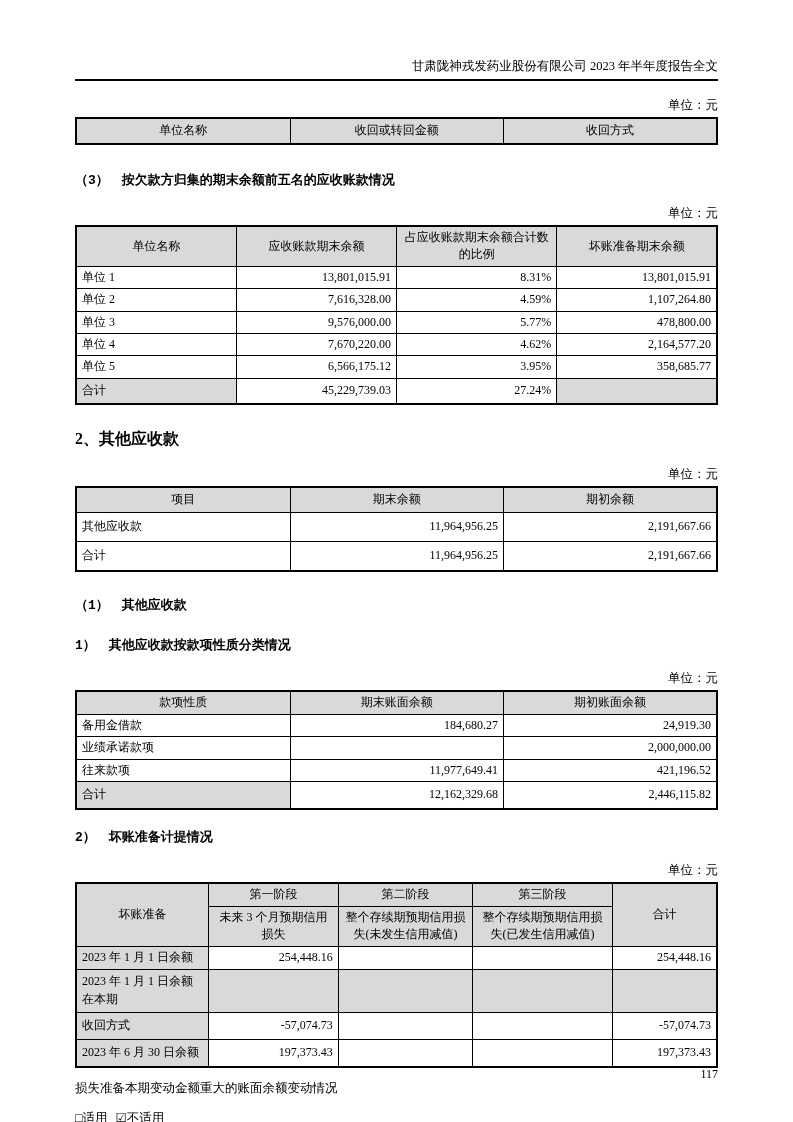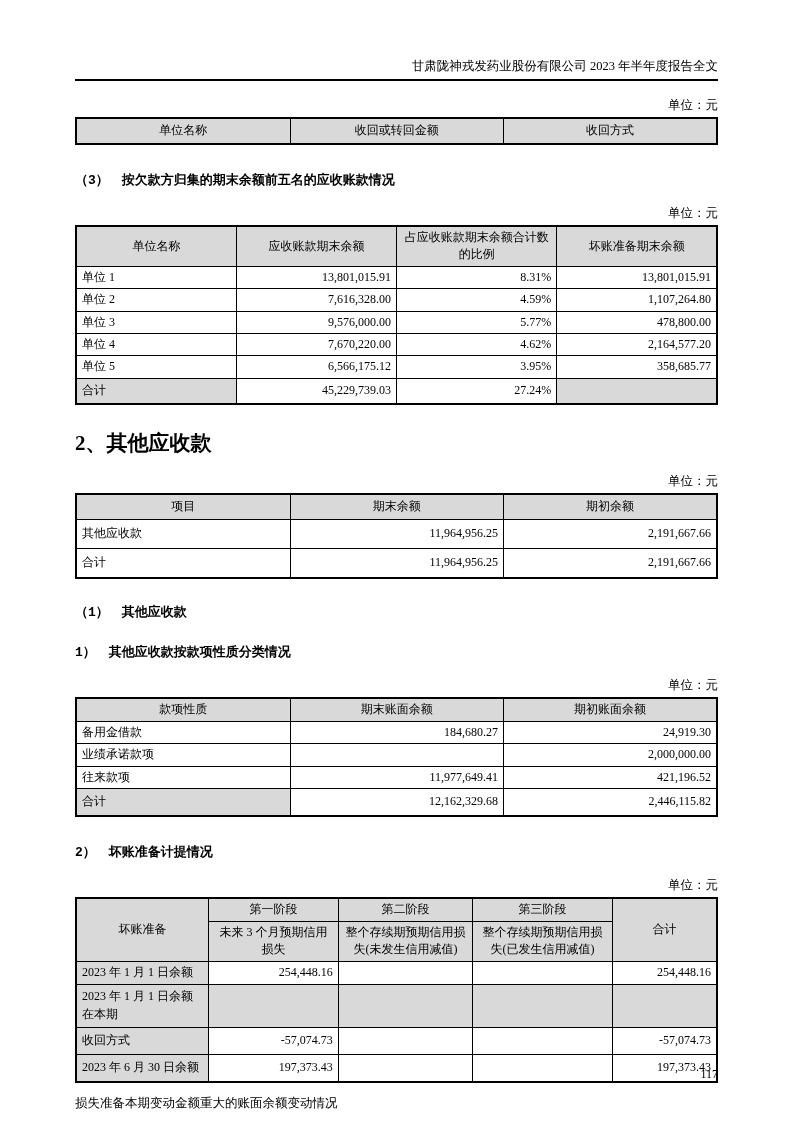--- a/index.html
+++ b/index.html
@@ -47,21 +47,21 @@
   td.num{text-align:right;}
   td.gray{background:#d9d9d9;}
   .h-sub{
     font-weight:bold;
     font-size:13px;
     margin:26px 0 0 0;
     font-family:Liberation Mono, monospace;
   }
   .h-main{
     font-weight:bold;
-    font-size:21px;
+    font-size:16px;
     margin:24px 0 0 0;
   }
   .t1 th{height:20px;}
   .t2 td{height:15px;padding:1px 5px;}
   .t2 th{height:17px;padding:2px 4px;}
   .t2 tr.total td{height:20px;}
   .t3 td{height:24px;}
   .t3 th{height:20px;margin-top:7px;}
   .t4 td{height:15px;padding:1px 5px;}
   .t4 th{height:18px;}
@@ -220,21 +220,21 @@
       <td class="num">421,196.52</td>
     </tr>
     <tr class="total">
       <td class="lbl gray">合计</td>
       <td class="num">12,162,329.68</td>
       <td class="num">2,446,115.82</td>
     </tr>
   </tbody>
     </table>
 
-  <div class="h-sub" style="margin-top:26px;">2）　坏账准备计提情况</div>
+  <div class="h-sub" style="margin-top:18px;">2）　坏账准备计提情况</div>
   <div class="unit-row">单位：元</div>
   <table class="tbl t5">
     <colgroup>
         <col style="width:20.7%">
         <col style="width:20.2%">
         <col style="width:21.0%">
         <col style="width:21.8%">
         <col style="width:16.3%">
       </colgroup>
     <tbody>

